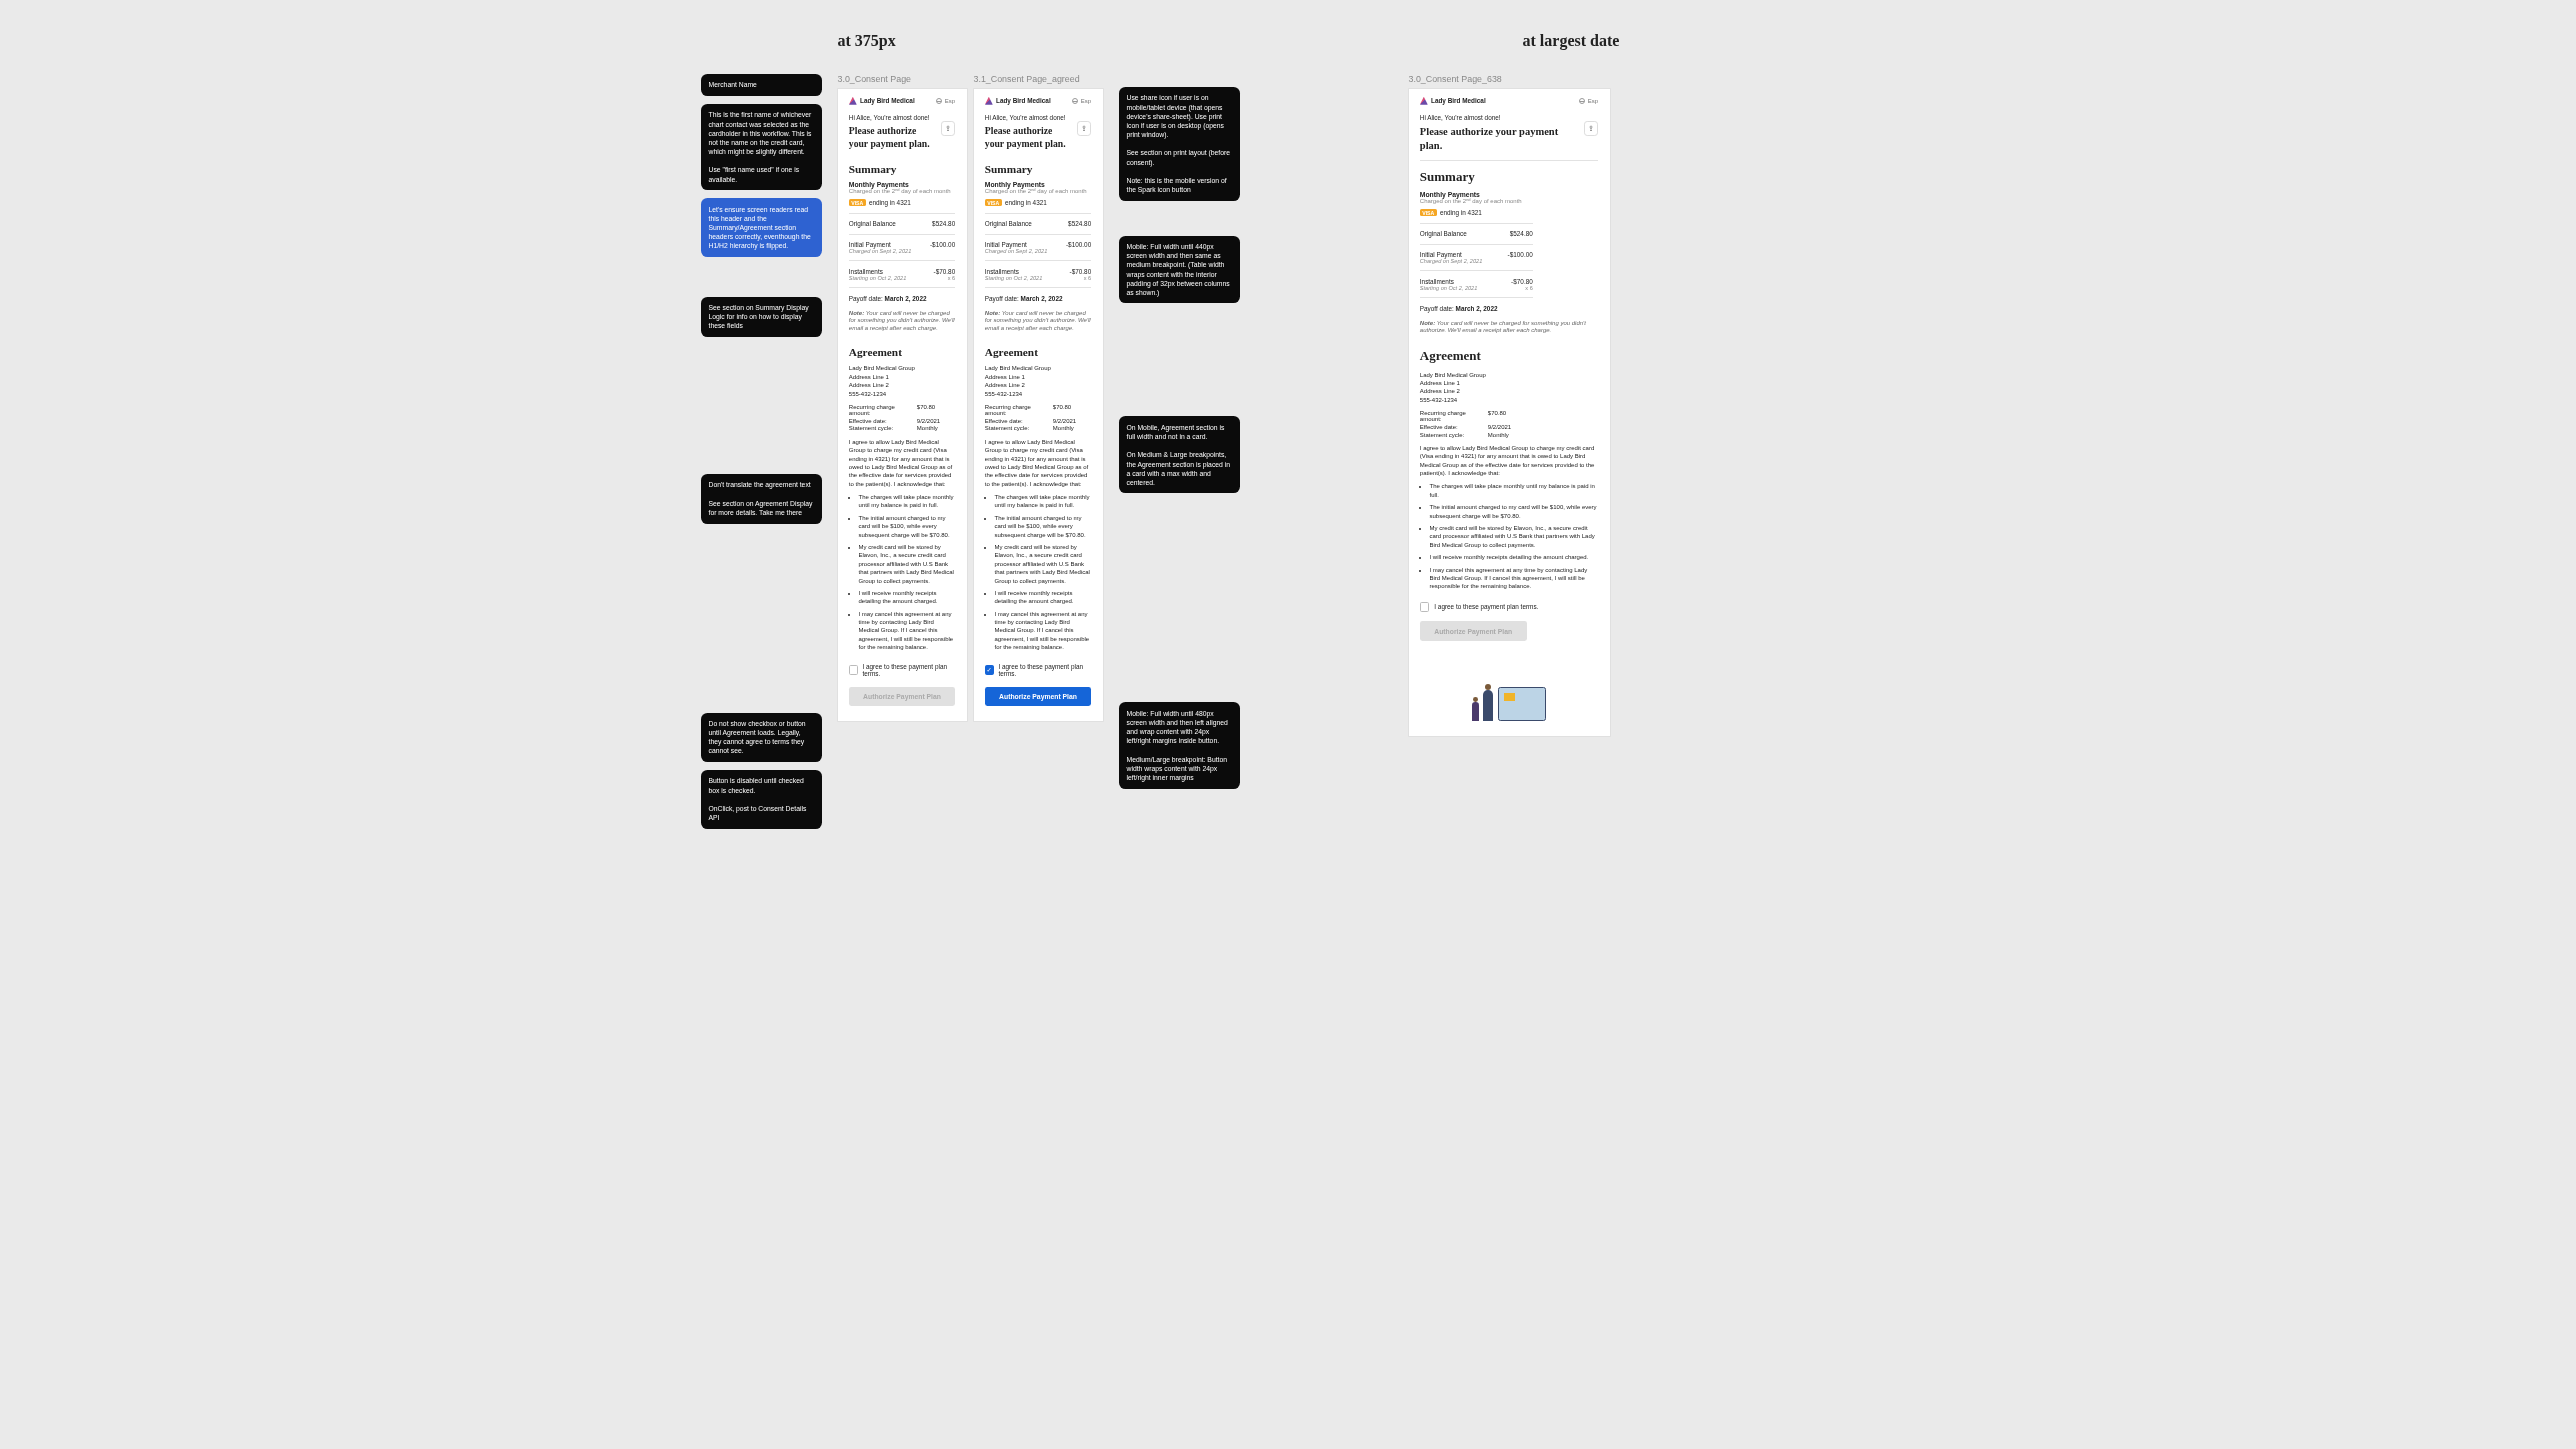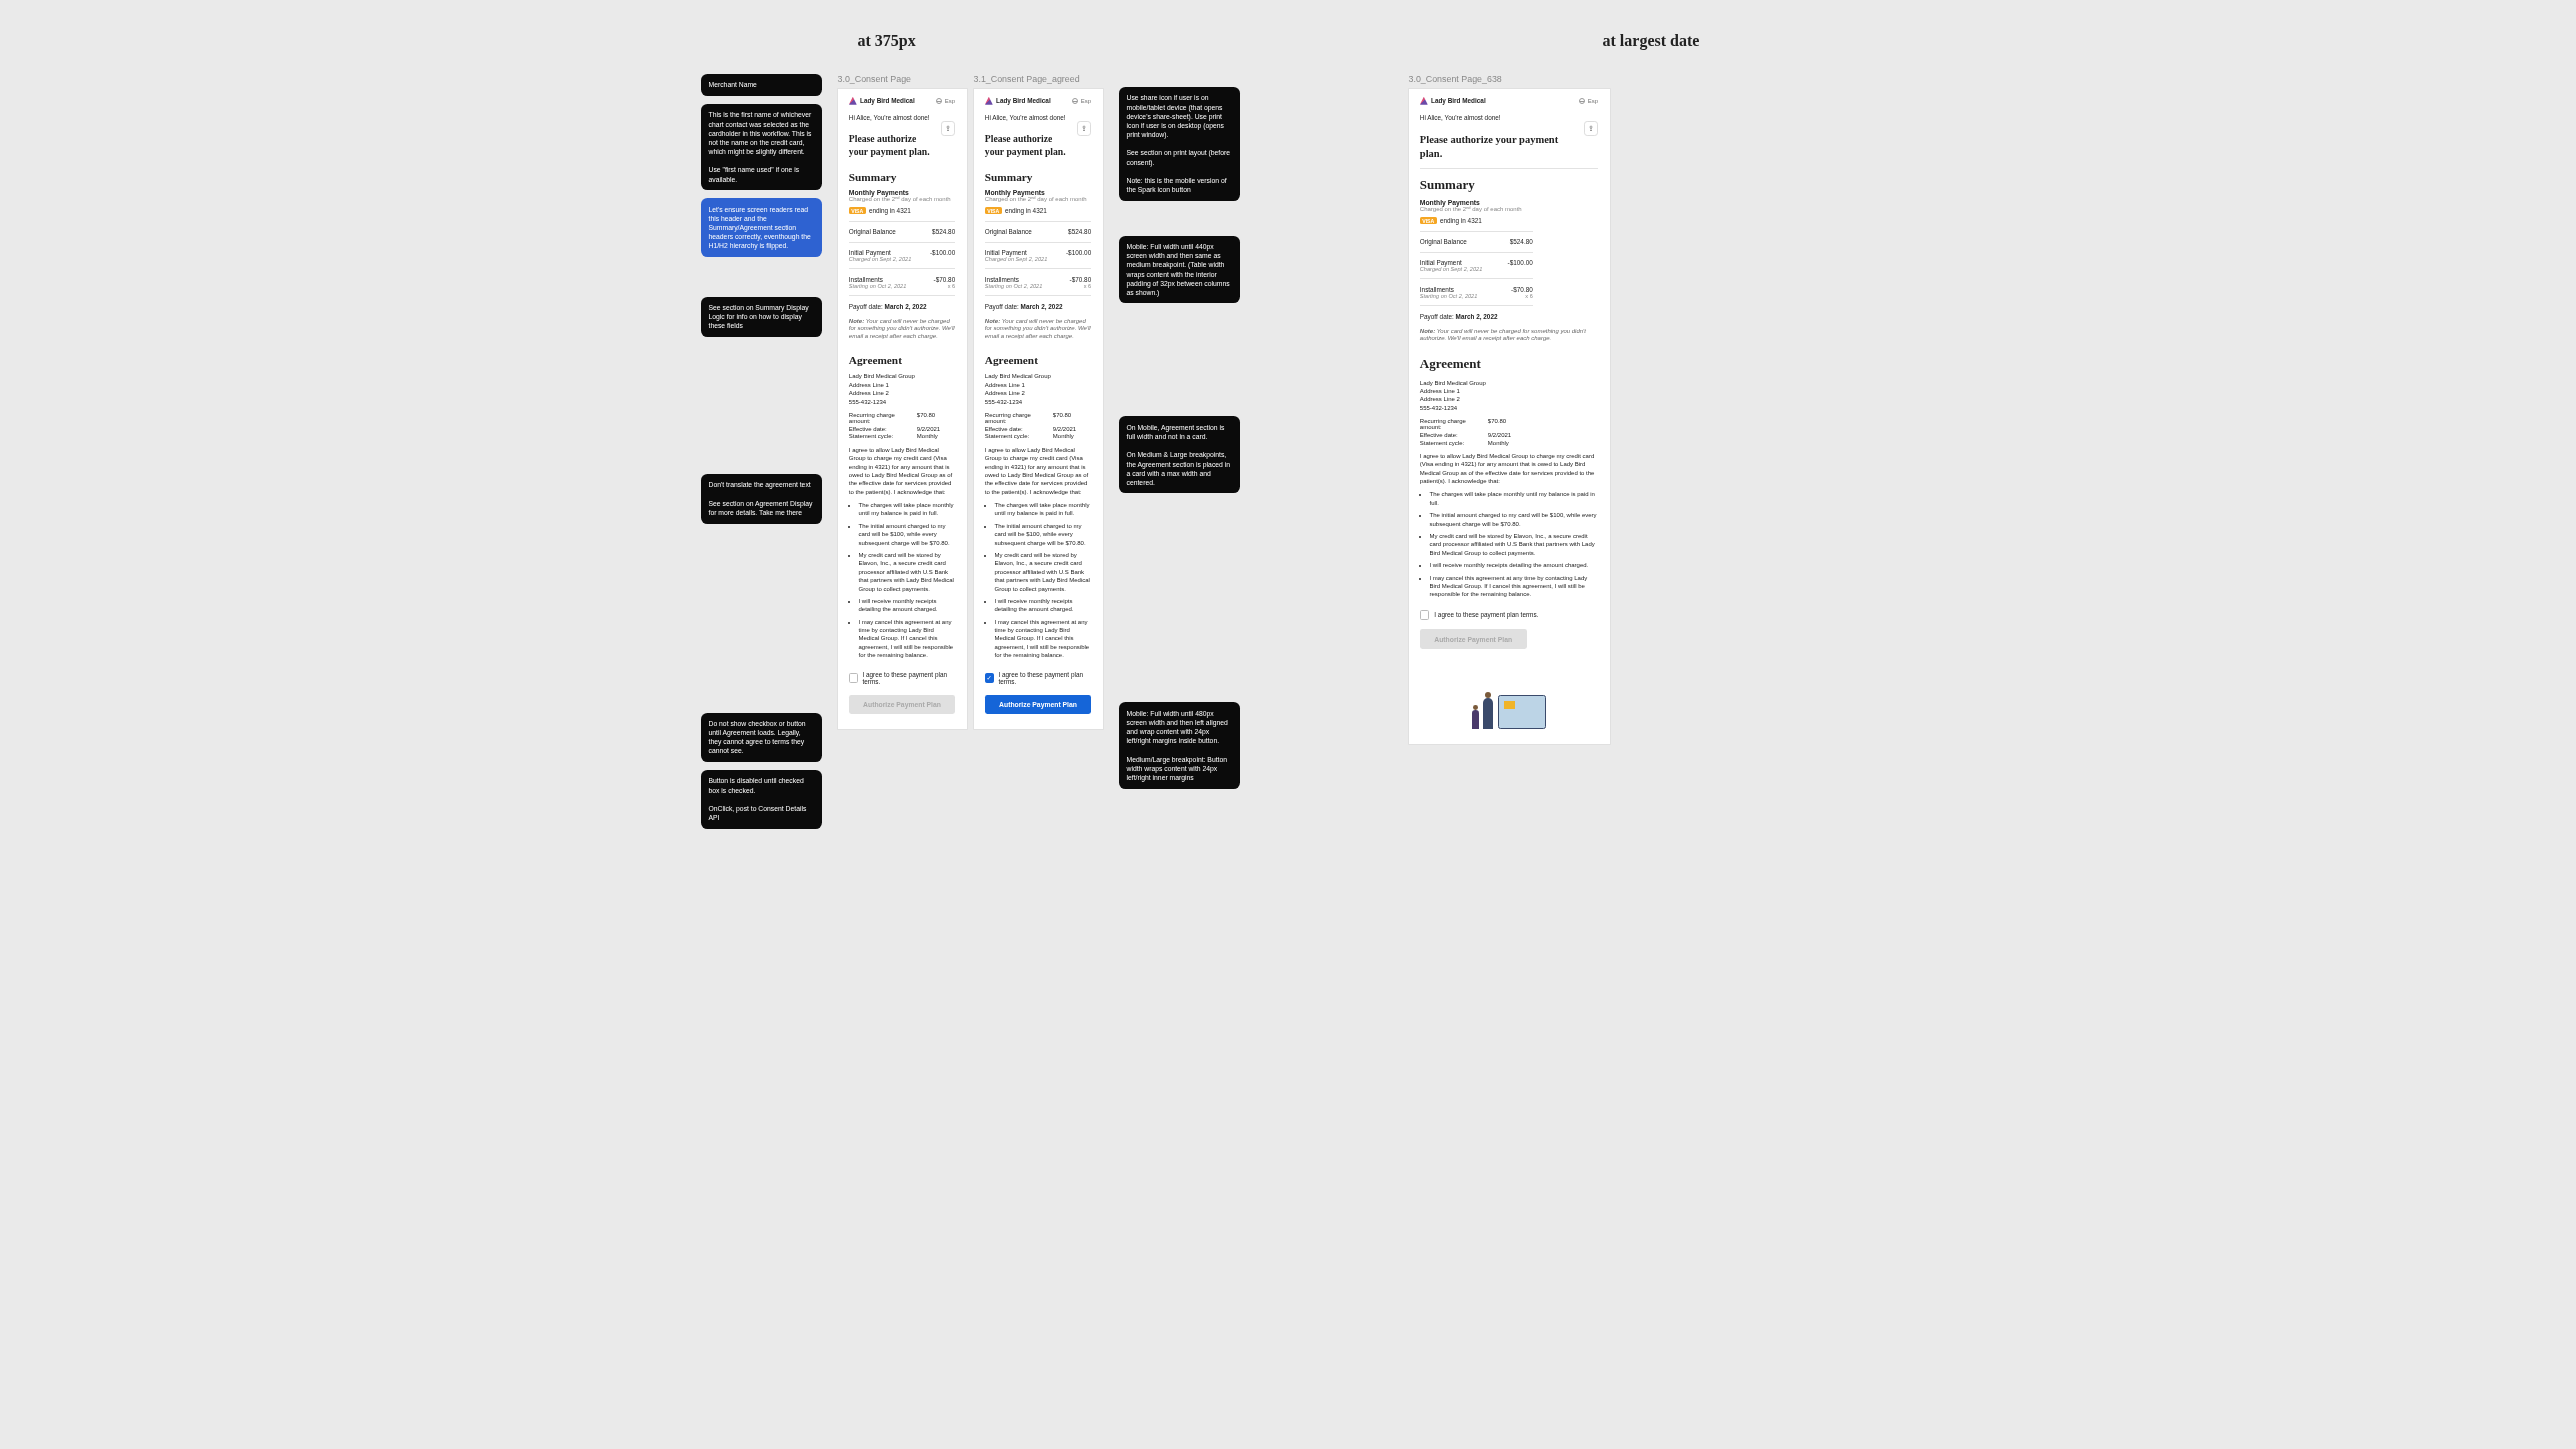--- a/index.html
+++ b/index.html
@@ -72,21 +72,21 @@
 .globe { width:6.4px; height:6.4px; border:0.6px solid #999; border-radius:50%; position:relative; }
 .globe::after { content:""; position:absolute; left:0; right:0; top:50%; border-top:0.5px solid #999; }
 
 .greeting { font-size: 6.4px; margin-top: 4.8px; }
 .headline-row { display:flex; align-items:flex-start; gap:6.4px; }
 .headline {
   font-family: Georgia, serif;
   font-weight: 700;
   font-size: 9.7px;
   line-height: 1.25;
-  margin-top: 12px;
+  margin-top: 4px;
   flex: 1;
 }
 .share-btn {
   width: 14.5px; height: 14.5px;
   border: 0.8px solid #ddd;
   border-radius: 3.2px;
   display: flex; align-items: center; justify-content: center;
   font-size: 7.2px;
   color: #555;
 }
@@ -181,21 +181,21 @@
 .illus .kid::before {
   content:""; position:absolute; top:-4.8px; left:0.8px;
   width:4.8px; height:4.8px; background:#7a5a3a; border-radius:50%;
 }
 </style>
 </head>
 <body>
 
 <div class="canvas">
 
-  <div style="display:flex; align-items:flex-end;gap:20px;">
+  <div style="display:flex; align-items:flex-end;">
     <div style="width:137px;"></div>
     <div class="col-label" style="width:290px;">at 375px</div>
     <div style="width:113px;"></div>
     <div style="width:282px;"></div>
     <div class="col-label">at largest date</div>
   </div>
 
   <div class="columns">
 
     <div class="anno-col">

